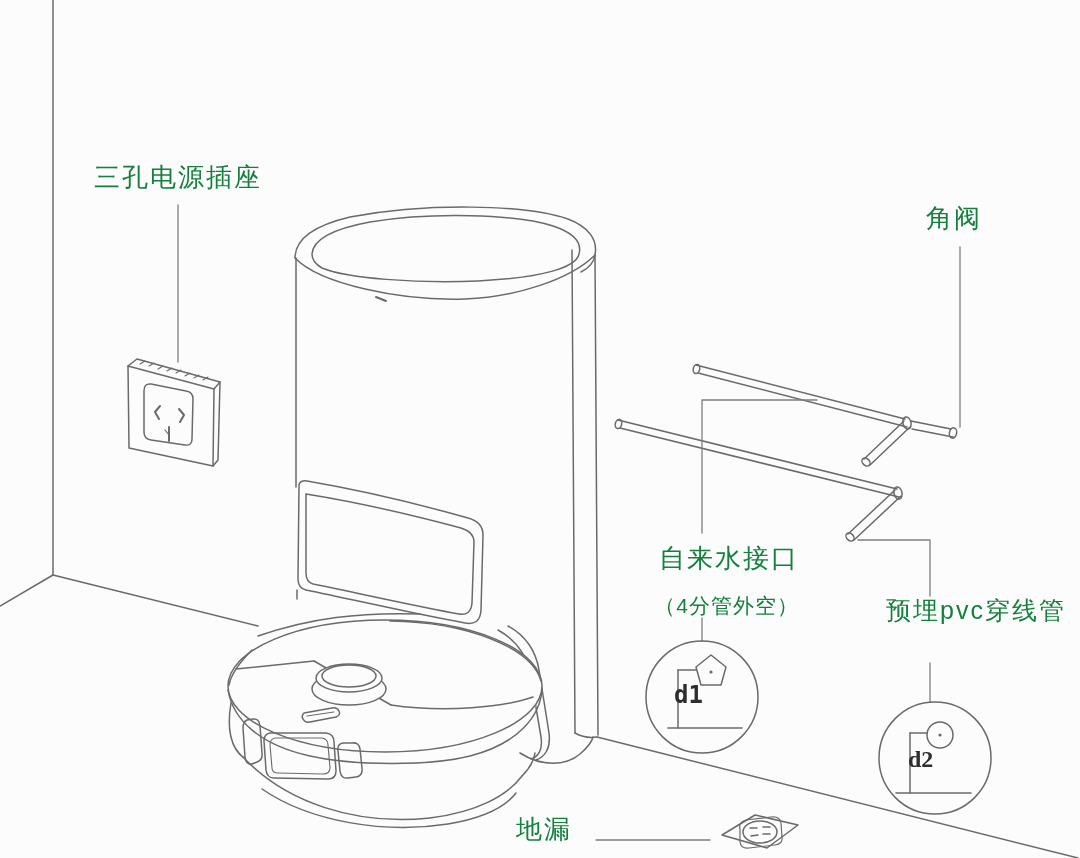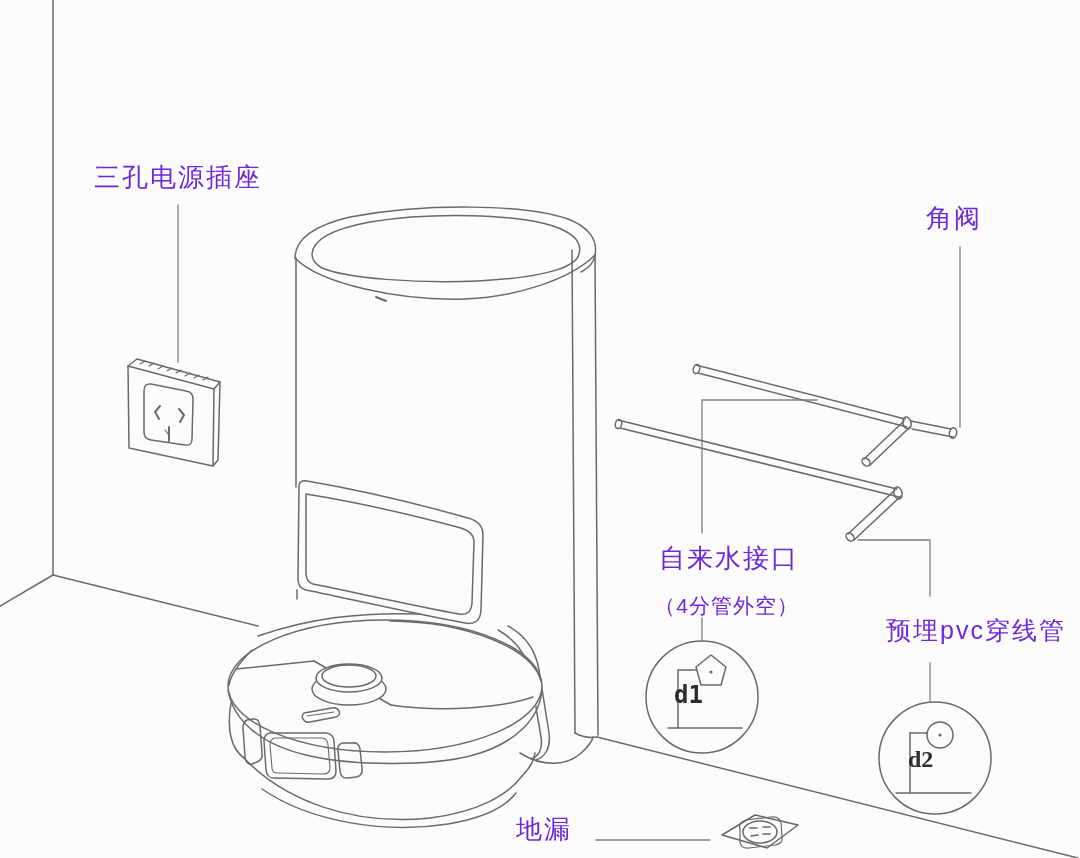--- a/index.html
+++ b/index.html
@@ -2,21 +2,21 @@
 <html><head>
 <meta charset="utf-8">
 <style>
   html,body{margin:0;padding:0;background:#fff;}
   .canvas{
     position:relative;width:1080px;height:858px;background:#fcfcfc;
     font-family:"Liberation Sans","DejaVu Sans",sans-serif;overflow:hidden;
   }
   .art{position:absolute;left:0;top:0;}
   .lbl{
-    position:absolute;color:#6d28d9;font-size:26px;letter-spacing:2px;
+    position:absolute;color:#15803d;font-size:26px;letter-spacing:2px;
     line-height:1.15;white-space:nowrap;
   }
   .lbl .sub{font-size:21px;letter-spacing:1px;margin-top:20px;}
   .ctr{text-align:right;}
   .dim{
     position:absolute;color:#2e2e2e;font-weight:bold;font-size:24px;
     font-family:"DejaVu Sans Mono","Liberation Mono",monospace;letter-spacing:0;margin-left:24px;
   }
 </style>
 </head>
@@ -177,21 +177,21 @@
 
   <div class="lbl" style="left:94px;top:163px;">三孔电源插座</div>
 
   <div class="lbl" style="left:926px;top:204px;text-align:right;">角阀</div>
 
   <div class="lbl ctr" style="left:599px;top:544px;width:200px;">
     <div>自来水接口</div>
     <div class="sub">（4分管外空）</div>
   </div>
 
-  <div class="lbl ctr" style="left:810px;top:616px;width:256px;">
+  <div class="lbl ctr" style="left:810px;top:596px;width:256px;">
     <div style="font-size:25px;">预埋pvc穿线管</div>
   </div>
 
   <div class="lbl" style="left:516px;top:815px;">地漏</div>
 
   <div class="dim" style="left:650px;top:681px;">d1</div>
 
   <div class="dim" style="left:884px;top:746px;font-family:Liberation Serif, serif;">d2</div>
 
 </div>

